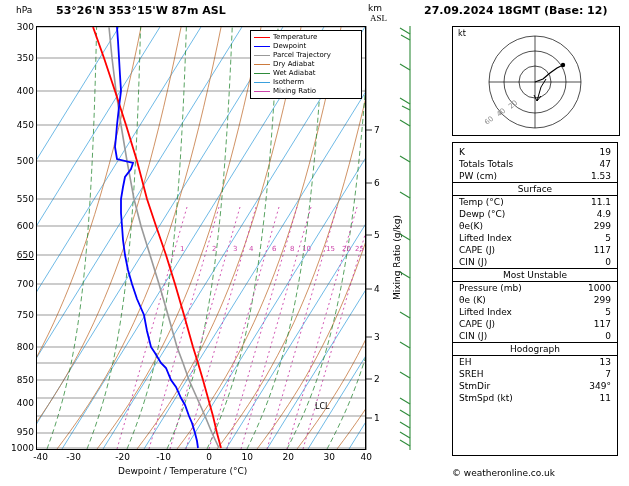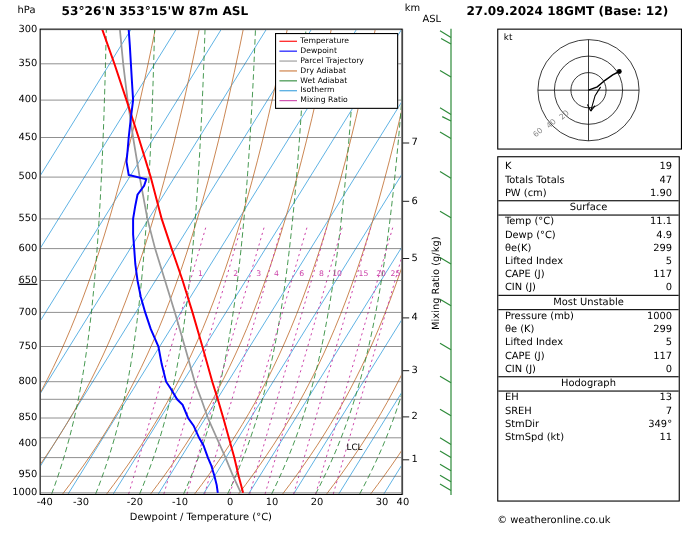--- a/index.html
+++ b/index.html
@@ -9,21 +9,21 @@
   
   .abs{position:absolute;}
   .t{font-size:9px;color:#000;white-space:nowrap;}
   .t8{font-size:8px;color:#000;white-space:nowrap;}
   .t10{font-size:10px;color:#000;white-space:nowrap;}
 
   
   #hpa-label{left:16px;top:5px;}
   #station-title{left:56px;top:4px;font-size:11px;font-weight:bold;}
   #km-label{left:368px;top:3px;font-size:9px;}
-  #asl-label{left:384px;top:13px;font-size:9px;}
+  #asl-label{left:370px;top:13px;font-size:9px;font-family:Liberation Serif, serif;}
   #run-title{left:424px;top:4px;font-size:11px;font-weight:bold;}
 
   
   #plot{left:36px;top:26px;width:330px;height:424px;border:1px solid #000;box-sizing:border-box;background:#fff;overflow:hidden;}
   #plot svg{display:block;}
 
   
   .ylab{position:absolute;left:8px;font-size:9px;color:#000;text-align:right;width:26px;}
   
   .xlab{position:absolute;font-size:9px;color:#000;text-align:right;width:24px;top:452px;}
@@ -192,21 +192,21 @@
   <div class="ylab" style="top:427px;">950</div>
   <div class="ylab" style="top:443px;">1000</div>
 
   <div class="xlab" style="left:24px;">-40</div>
   <div class="xlab" style="left:57px;">-30</div>
   <div class="xlab" style="left:106px;">-20</div>
   <div class="xlab" style="left:147px;">-10</div>
   <div class="xlab" style="left:188px;">0</div>
   <div class="xlab" style="left:229px;">10</div>
   <div class="xlab" style="left:270px;">20</div>
-  <div class="xlab" style="left:329px;">30</div>
+  <div class="xlab" style="left:311px;">30</div>
   <div class="xlab" style="left:348px;">40</div>
 
   <div class="abs" id="xaxis-title">Dewpoint / Temperature (°C)</div>
   <div class="abs" id="mixing-ratio-title" style="left:392px;top:300px;">Mixing Ratio (g/kg)</div>
 
   <div class="abs" id="legend">
     <div class="row">
       <span class="sw" style="border-top-color:#ff0000"></span>
       <span class="lb">Temperature</span>
     </div>
@@ -319,21 +319,21 @@
     <div class="irow">
       <span class="k">K</span>
       <span class="v">19</span>
     </div>
     <div class="irow">
       <span class="k">Totals Totals</span>
       <span class="v">47</span>
     </div>
     <div class="irow">
       <span class="k">PW (cm)</span>
-      <span class="v">1.90</span>
+      <span class="v">1.53</span>
     </div>
     <div class="hr"></div>
     <div class="sec-title">Surface</div>
     <div class="hr"></div>
     <div class="irow">
       <span class="k">Temp (°C)</span>
       <span class="v">11.1</span>
     </div>
     <div class="irow">
       <span class="k">Dewp (°C)</span>

